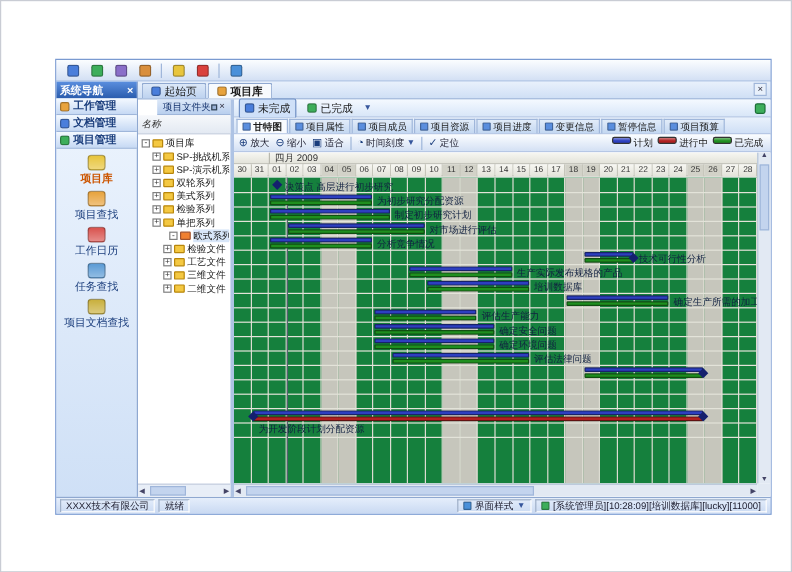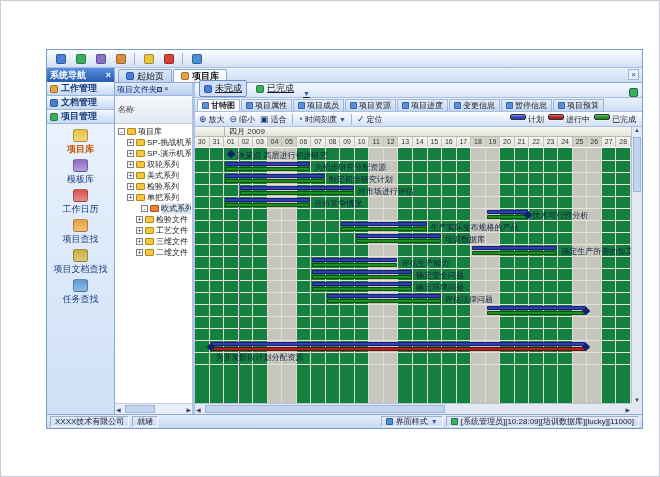--- a/index.html
+++ b/index.html
@@ -44,41 +44,41 @@
   .tab.active { background:#f7fafd; font-weight:bold; }
   .tab-icon { width:8px; height:8px; border-radius:2px; border:1px solid rgba(0,0,0,.3); }
   .tab-close { margin-left:auto; margin-bottom:2px; width:11px; height:11px; display:flex; align-items:center;
                justify-content:center; color:#334; border:1px solid #9fb6da; background:#e8f0fb; font-size:8px; }
 
   .workarea { flex:1; display:flex; min-height:0; }
 
   
   .treepanel { width:80px; flex:none; border-right:3px solid #aec3e4; background:#fff; display:flex; flex-direction:column; }
   .tree-header { height:13px; flex:none; background:linear-gradient(#dce8f8,#b9cfee); display:flex; align-items:center;
-                 justify-content:flex-start; padding:0 2px; border-bottom:1px solid #9fb6da; font-size:8px; color:#12306b; }
+                 justify-content:center; padding:0 2px; border-bottom:1px solid #9fb6da; font-size:8px; color:#12306b;margin-left:16px; }
   .th-btns { display:flex; gap:2px; align-items:center; }
   .pin-shape { width:5px; height:5px; background:#9ab2d6; border:1px solid #345; }
   .th-x { font-size:8px; line-height:8px; color:#334; }
-  .tree-colhead { height:28px; flex:none; background:linear-gradient(#f6f8fb,#e3e9f2); border-bottom:1px solid #c5cede;
-                  padding:0 3px; display:flex; align-items:center; color:#333; font-size:8px; }
+  .tree-colhead { height:16px; flex:none; background:linear-gradient(#f6f8fb,#e3e9f2); border-bottom:1px solid #c5cede;
+                  padding:0 3px; display:flex; align-items:center; color:#333; font-size:8px;font-style:italic; }
   .tree-body { flex:1; overflow:hidden; padding:2px 1px; }
   .tree-row { height:11px; display:flex; align-items:center; gap:2px; font-size:8px; white-space:nowrap; overflow:hidden; }
   .expander { width:7px; height:7px; border:1px solid #808080; background:#fff; font-size:7px; line-height:5px;
               text-align:center; color:#333; flex:none; }
   .folder { width:9px; height:7px; background:#f4c842; border:1px solid #b8860b; border-radius:1px; flex:none; }
   .folder.sel { background:#f08030; border-color:#a0522d; }
   .tree-row.selected .tree-label { background:#d8e6f8; }
   .tree-scroll { height:11px; flex:none; border-top:1px solid #c5cede; background:#e8eef7; position:relative;
                  display:flex; align-items:center; justify-content:space-between; font-size:6px; color:#446; padding:0 1px; }
   .tree-thumb { position:absolute; left:10px; width:30px; top:1px; bottom:1px; background:#c3d4ee; border:1px solid #9fb6da; }
 
   
   .ganttpanel { flex:1; min-width:0; display:flex; flex-direction:column; background:#eef3fa; }
-  .filterbar { height:15px; flex:none; display:flex; align-items:flex-end; gap:4px; padding:0 4px;
-               background:linear-gradient(#f4f9ff,#d8e6f8); border-bottom:1px solid #aabee0;text-decoration:underline; }
+  .filterbar { height:15px; flex:none; display:flex; align-items:center; gap:4px; padding:0 4px;
+               background:linear-gradient(#f4f9ff,#d8e6f8); border-bottom:1px solid #aabee0; }
   .chip { display:flex; align-items:center; gap:3px; padding:1px 4px; border:1px solid transparent; }
   .chip.selected { background:#cfe0f8; border:1px solid #6f8fc4; border-radius:2px; }
   .chip-ico { width:8px; height:8px; border-radius:2px; border:1px solid rgba(0,0,0,.3); display:inline-block; }
   .chev { color:#36569c; font-size:7px; }
   .fb-right { margin-left:auto; width:9px; height:9px; border-radius:2px; background:#3dae5b; border:1px solid #1d6e38; }
 
   .gantt-tabs { height:14px; flex:none; display:flex; align-items:flex-end; gap:1px; padding:0 2px;
                 background:linear-gradient(#e9f1fc,#cfdff5); border-bottom:1px solid #aabee0; }
   .gtab { height:12px; padding:0 4px; display:flex; align-items:center; gap:2px; border:1px solid #9fb6da;
           border-bottom:none; background:linear-gradient(#e2ecf9,#c3d7f1); font-size:8px; white-space:nowrap; }
@@ -185,38 +185,34 @@
               <span class="group-icon" style="background: rgb(61, 174, 91);"></span>
               <span>项目管理</span>
             </div>
           </div>
         <div class="nav-list" id="nav-list">
             <div class="nav-item active">
               <div class="nav-icon" style="background: linear-gradient(rgb(232, 197, 61), rgba(255, 255, 255, 0.333)), rgb(232, 197, 61);"></div>
               <div class="nav-label">项目库</div>
             </div>
             <div class="nav-item">
-              <div class="nav-icon" style="background: linear-gradient(rgb(138, 111, 201), rgba(255, 255, 255, 0.333)), rgb(138, 111, 201);"></div>
-              <div class="nav-label">模板库</div>
+              <div class="nav-icon" style="background: linear-gradient(rgb(232, 163, 61), rgba(255, 255, 255, 0.333)), rgb(232, 163, 61);"></div>
+              <div class="nav-label">项目查找</div>
             </div>
             <div class="nav-item">
               <div class="nav-icon" style="background: linear-gradient(rgb(217, 83, 79), rgba(255, 255, 255, 0.333)), rgb(217, 83, 79);"></div>
               <div class="nav-label">工作日历</div>
             </div>
             <div class="nav-item">
-              <div class="nav-icon" style="background: linear-gradient(rgb(232, 163, 61), rgba(255, 255, 255, 0.333)), rgb(232, 163, 61);"></div>
-              <div class="nav-label">项目查找</div>
+              <div class="nav-icon" style="background: linear-gradient(rgb(91, 155, 213), rgba(255, 255, 255, 0.333)), rgb(91, 155, 213);"></div>
+              <div class="nav-label">任务查找</div>
             </div>
             <div class="nav-item">
               <div class="nav-icon" style="background: linear-gradient(rgb(201, 176, 61), rgba(255, 255, 255, 0.333)), rgb(201, 176, 61);"></div>
               <div class="nav-label">项目文档查找</div>
-            </div>
-            <div class="nav-item">
-              <div class="nav-icon" style="background: linear-gradient(rgb(91, 155, 213), rgba(255, 255, 255, 0.333)), rgb(91, 155, 213);"></div>
-              <div class="nav-label">任务查找</div>
             </div>
           </div>
       </div>
 
       <div class="content">
         <div class="tabbar" id="tabbar">
             <div class="tab">
               <span class="tab-icon" style="background: rgb(74, 126, 219);"></span>
               <span>起始页</span>
             </div>

